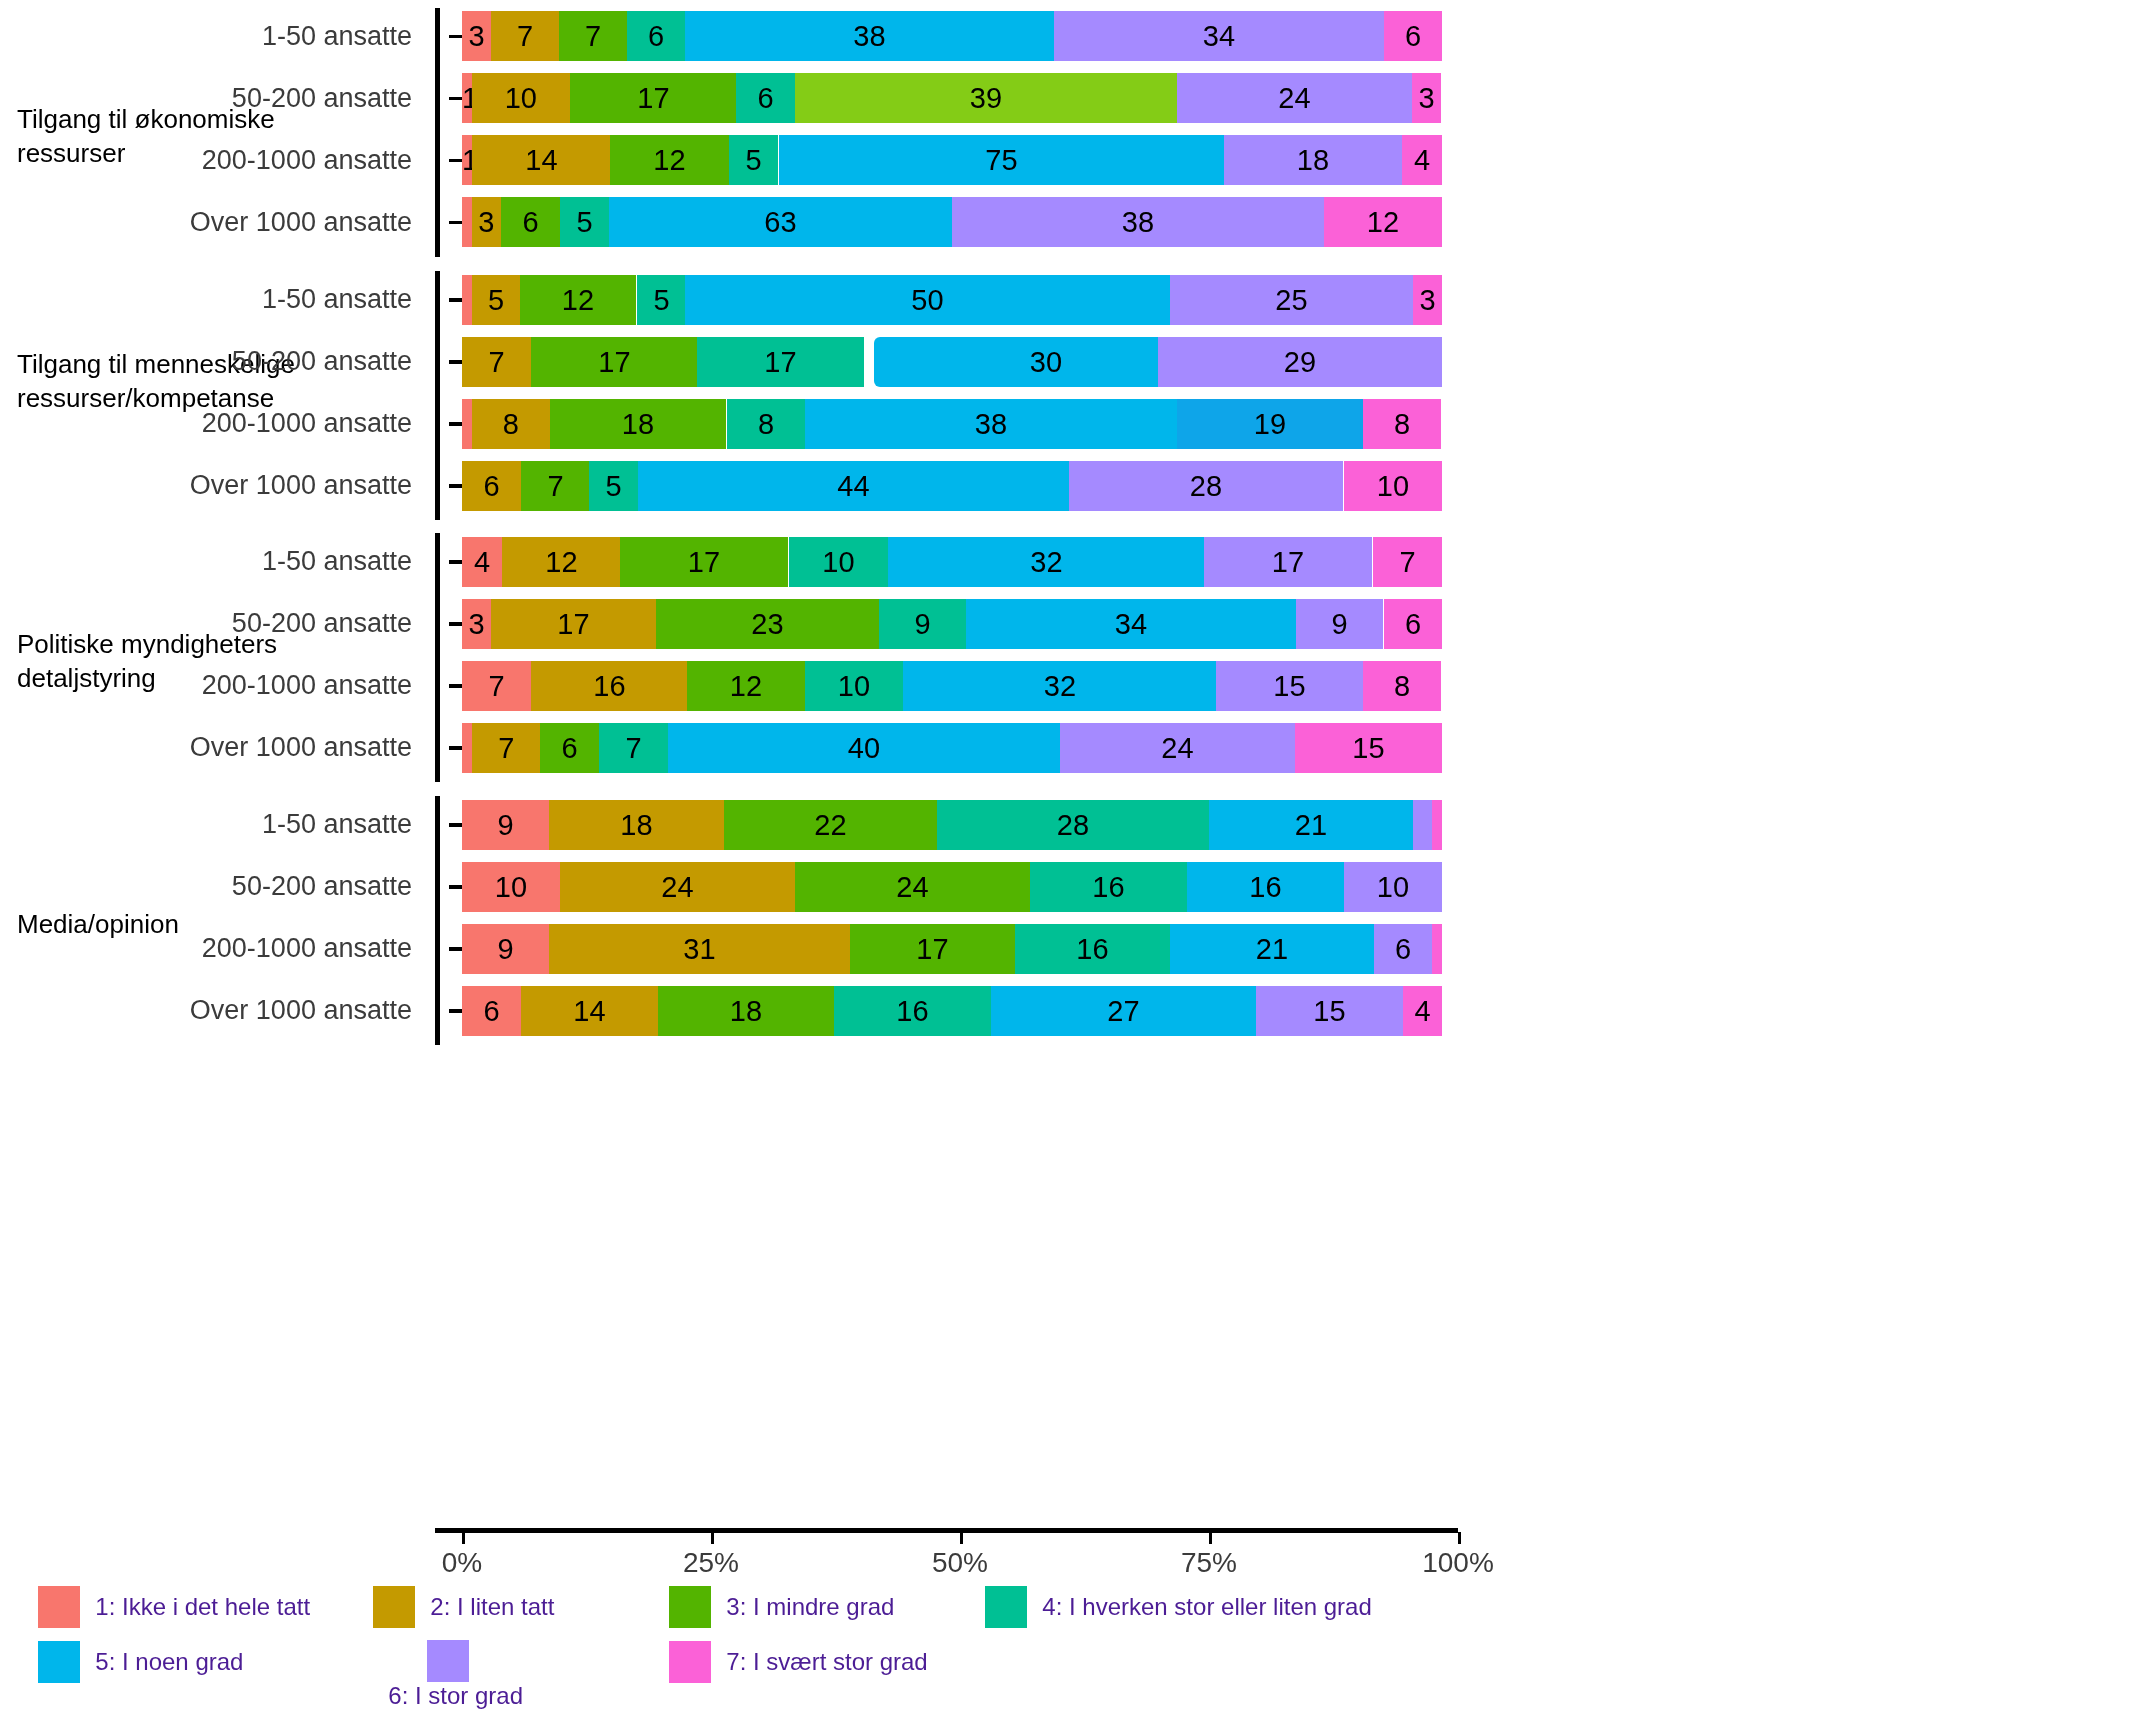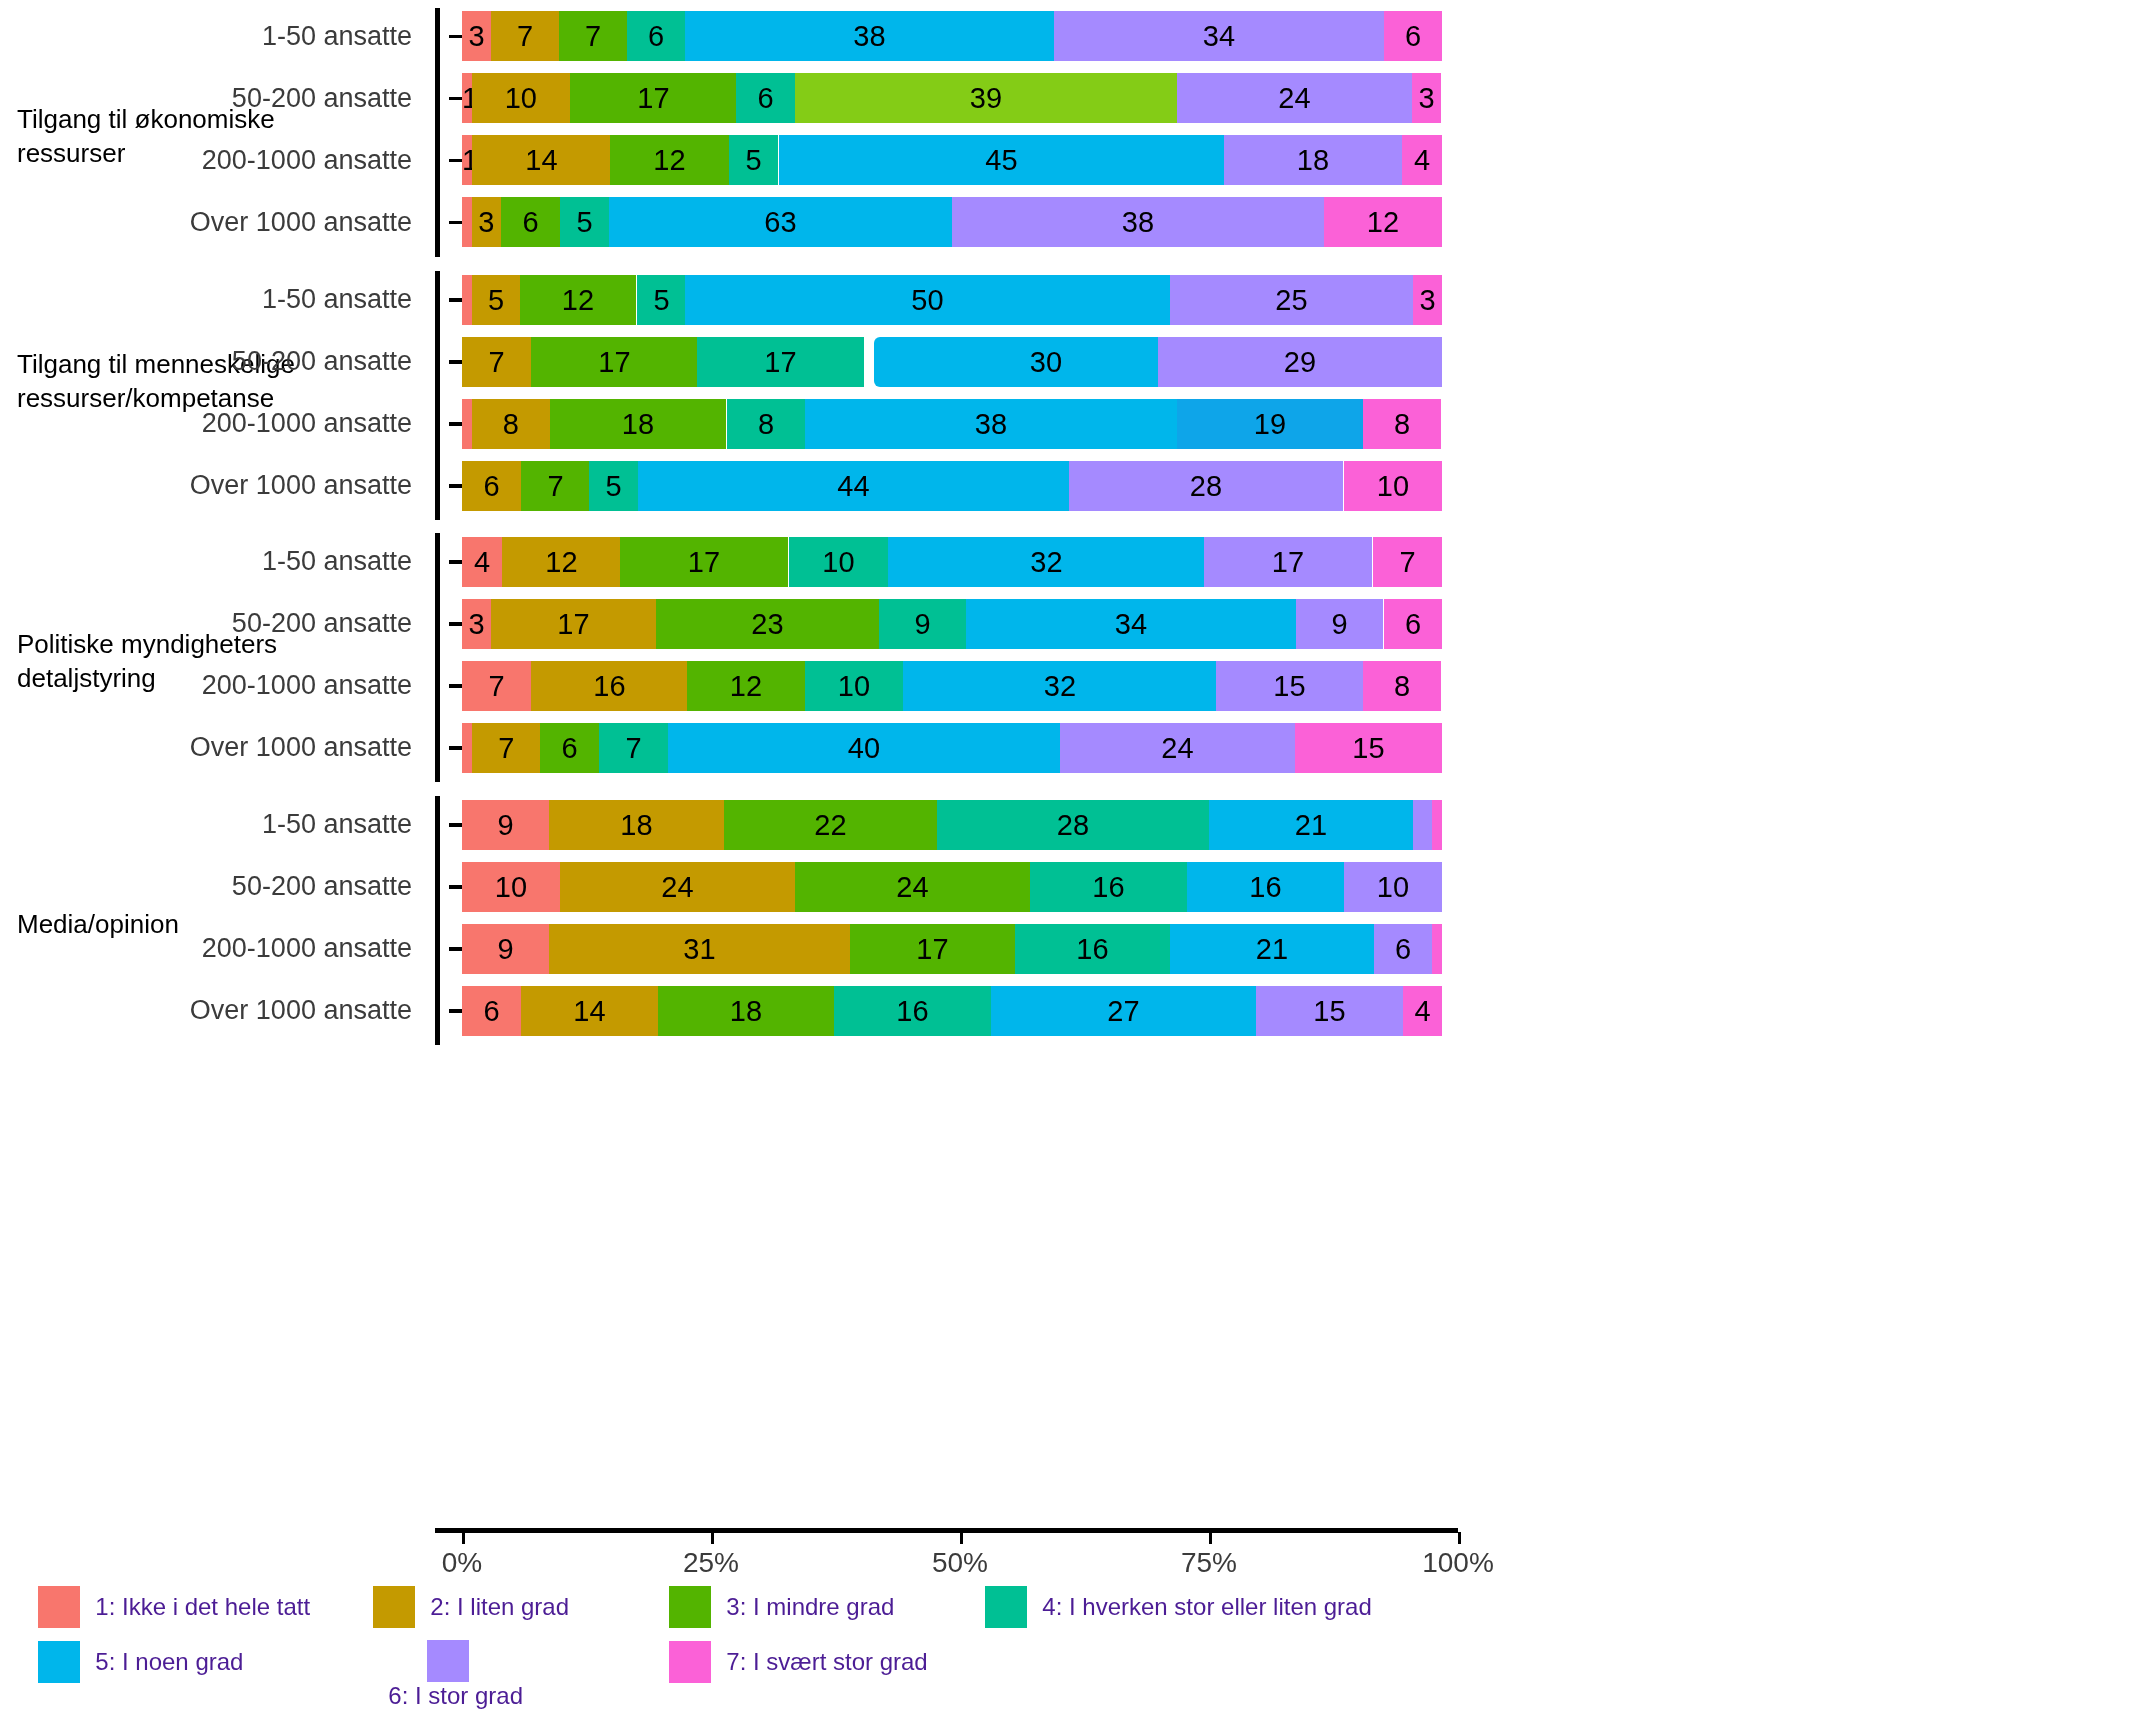--- a/index.html
+++ b/index.html
@@ -113,21 +113,21 @@
               <div class="seg" style="left: 10px; width: 139px; background: rgb(196, 154, 0);">
                 <span>14</span>
               </div>
               <div class="seg" style="left: 148px; width: 119px; background: rgb(83, 180, 0);">
                 <span>12</span>
               </div>
               <div class="seg" style="left: 267px; width: 49px; background: rgb(0, 192, 148);">
                 <span>5</span>
               </div>
               <div class="seg" style="left: 317px; width: 445px; background: rgb(0, 182, 235);">
-                <span>45</span>
+                <span>75</span>
               </div>
               <div class="seg" style="left: 762px; width: 178px; background: rgb(165, 138, 255);">
                 <span>18</span>
               </div>
               <div class="seg" style="left: 940px; width: 40px; background: rgb(251, 97, 215);">
                 <span>4</span>
               </div>
             </div>
           </div>
           <div class="row" style="top: 186px;">
@@ -493,21 +493,21 @@
     </div>
 
   <div class="legend">
     <div class="legrow" id="legrow1">
         <div class="legitem" style="left: 38px; top: 3.8px;">
           <div class="swatch" style="background: rgb(248, 118, 109);"></div>
           <div class="legtext">1: Ikke i det hele tatt</div>
         </div>
         <div class="legitem" style="left: 373px; top: 3.8px;">
           <div class="swatch" style="background: rgb(196, 154, 0);"></div>
-          <div class="legtext">2: I liten grad</div>
+          <div class="legtext">2: I liten tatt</div>
         </div>
         <div class="legitem" style="left: 669px; top: 3.8px;">
           <div class="swatch" style="background: rgb(83, 180, 0);"></div>
           <div class="legtext">3: I mindre grad</div>
         </div>
         <div class="legitem" style="left: 985px; top: 3.8px;">
           <div class="swatch" style="background: rgb(0, 192, 148);"></div>
           <div class="legtext">4: I hverken stor eller liten grad</div>
         </div>
       </div>

